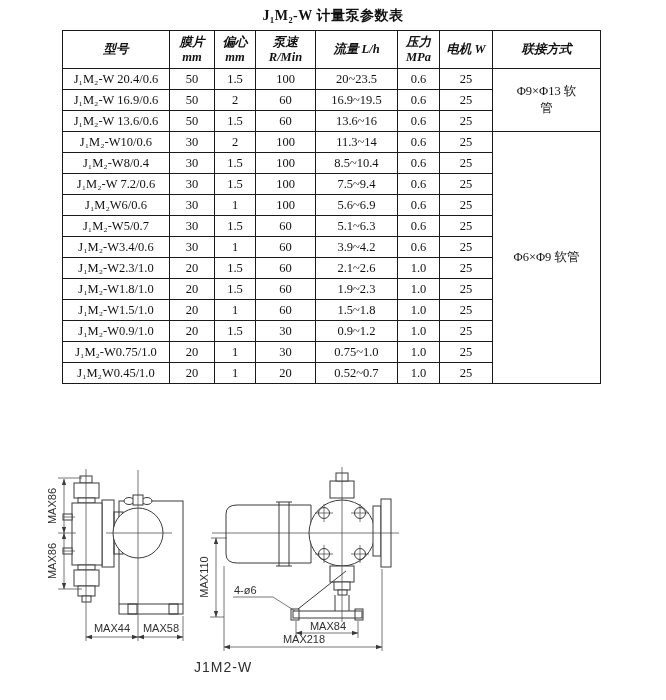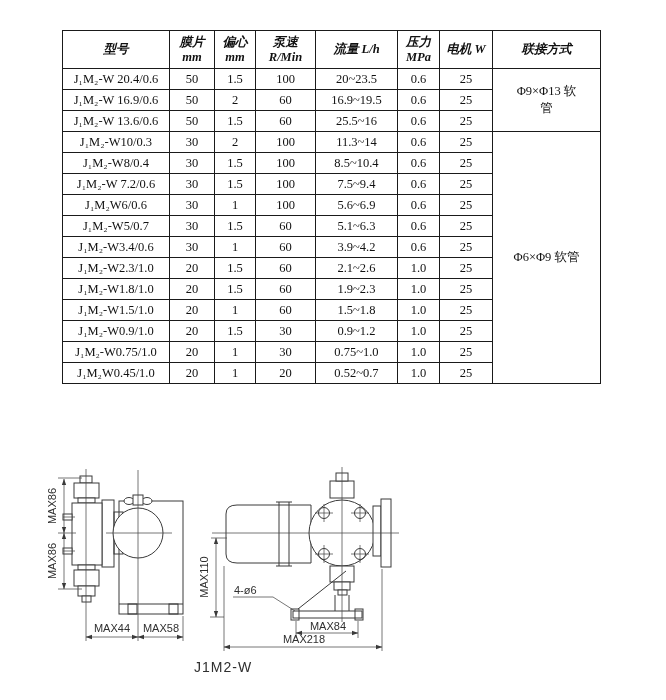--- a/index.html
+++ b/index.html
@@ -25,20 +25,21 @@
   text.dimlabel{font-family:"Liberation Sans","DejaVu Sans",sans-serif;font-size:11px;
                 fill:#2f2f2f;stroke:none;}
   text.caption{font-family:"Liberation Sans","DejaVu Sans",sans-serif;font-size:14px;
                fill:#2f2f2f;stroke:none;letter-spacing:1px;}
 </style>
 </head>
 <body>
 
 <div id="page">
 
+  <div id="doc-title">J₁M₂-W 计量泵参数表</div>
 
   <table class="spec">
     <colgroup>
         <col style="width: 107px;">
         <col style="width: 45px;">
         <col style="width: 41px;">
         <col style="width: 60px;">
         <col style="width: 82px;">
         <col style="width: 42px;">
         <col style="width: 53px;">
@@ -94,26 +95,26 @@
           <td>60</td>
           <td>16.9~19.5</td>
           <td>0.6</td>
           <td>25</td>
         </tr>
         <tr>
           <td class="model-cell">J₁M₂-W 13.6/0.6</td>
           <td>50</td>
           <td>1.5</td>
           <td>60</td>
-          <td>25.5~16</td>
-          <td>0.6</td>
-          <td>25</td>
-        </tr>
-        <tr>
-          <td class="model-cell">J₁M₂-W10/0.3</td>
+          <td>13.6~16</td>
+          <td>0.6</td>
+          <td>25</td>
+        </tr>
+        <tr>
+          <td class="model-cell">J₁M₂-W10/0.6</td>
           <td>30</td>
           <td>2</td>
           <td>100</td>
           <td>11.3~14</td>
           <td>0.6</td>
           <td>25</td>
           <td rowspan="12" class="conn-cell"><span>Φ6×Φ9 软管</span></td>
         </tr>
         <tr>
           <td class="model-cell">J₁M₂-W8/0.4</td>

